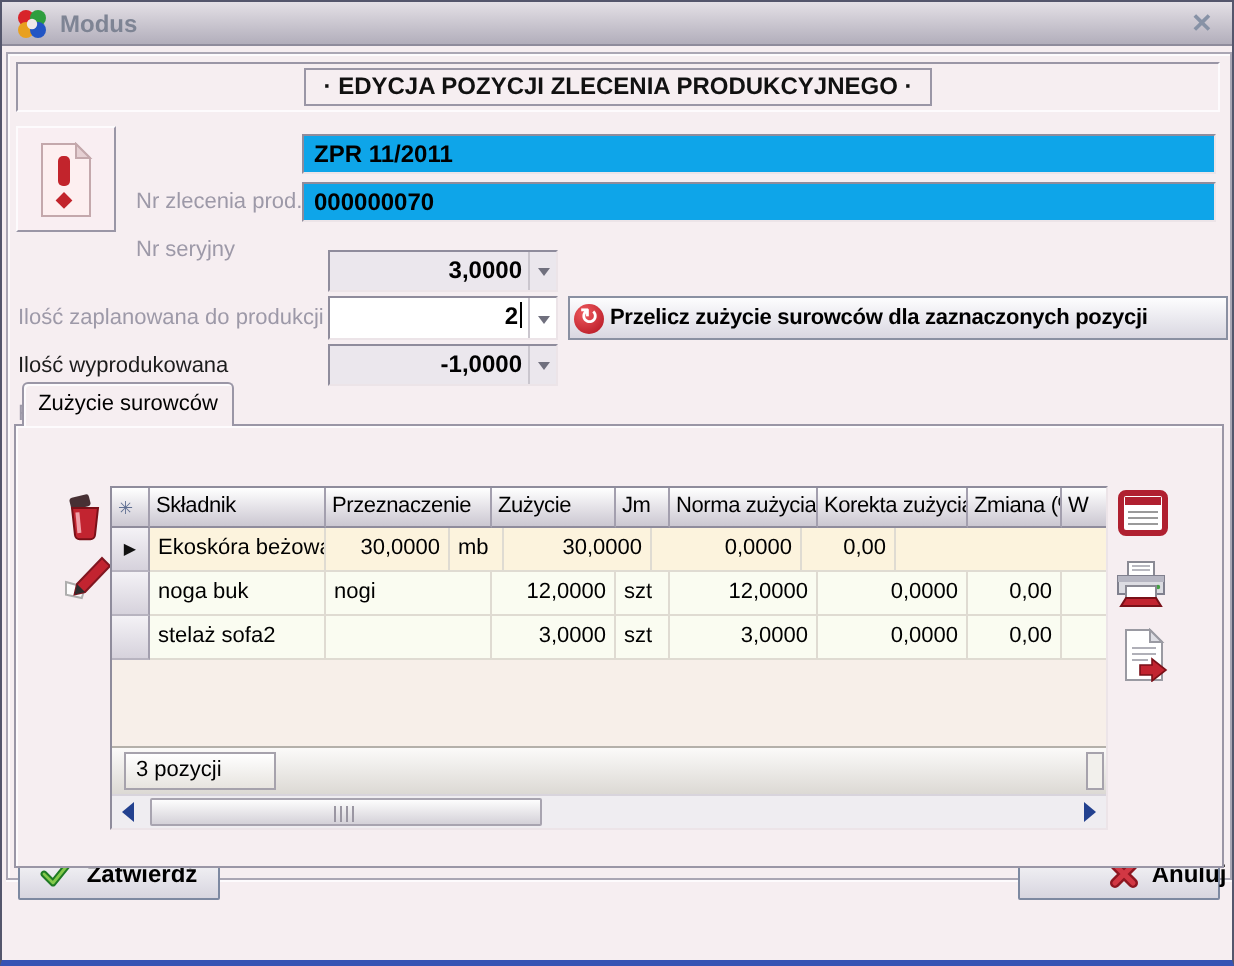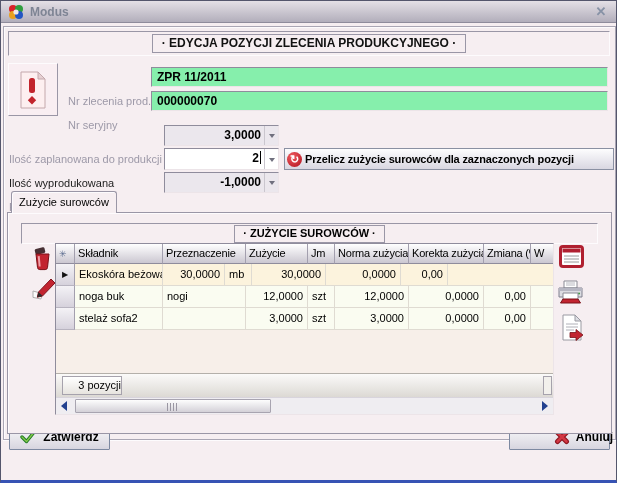--- a/index.html
+++ b/index.html
@@ -46,21 +46,21 @@
   .icon-panel{
     position:absolute; left:7px; top:62px; width:50px; height:53px;
     border:1px solid; border-color:#fdfbfd #9a96a6 #9a96a6 #fdfbfd;
     background:#f9eef2; display:flex; align-items:center; justify-content:center;
   }
   .flabel{ position:absolute; font-size:11px; color:#9d99a8; height:20px; line-height:20px;margin-top:24px; }
   .flabel.dark{ color:#1c1c1c; }
   .field{
     position:absolute; height:20px; left:150px; width:457px;
     border:1px solid; border-color:#8f8c9c #ece4e8 #ece4e8 #8f8c9c;
-    background:#86efac; font-weight:bold; font-size:12px; line-height:18px;
+    background:#0ea5e9; font-weight:bold; font-size:12px; line-height:18px;
     padding:0 5px; color:#000; white-space:nowrap; overflow:hidden;
   }
 
   
   .spin{
     position:absolute; left:163px; width:115px; height:21px;
     border:1px solid; border-color:#8f8c9c #ece4e8 #ece4e8 #8f8c9c;
     background:#ebe7ed; display:flex;
   }
   .spin.enabled{ background:#ffffff; }
@@ -148,23 +148,23 @@
   .c3{width:62px;flex:none;} .c4{width:27px;flex:none;} .c5{width:74px;flex:none;}
   .c6{width:75px;flex:none;} .c7{width:47px;flex:none;} .c8{flex:1; border-right:none;}
   .ast{ font-size:9px; color:#5f6f92; line-height:20px; }
 
   .gfooter{
     position:absolute; left:0; bottom:17px; width:100%; height:24px;
     background:linear-gradient(#fbfaf9,#dcd9d4); border-top:1px solid #b4b0aa;
     display:flex; align-items:center;
   }
   .status-box{
-    margin-left:6px; width:60px; height:19px;
+    margin-left:6px; width:76px; height:19px;
     border:1px solid #a6a2ac; background:linear-gradient(#ffffff,#e7e4df);
-    font-size:11px; line-height:17px; padding-left:5px;text-align:right;
+    font-size:11px; line-height:17px; padding-left:5px;
   }
   .gfooter .right-stub{
     position:absolute; right:1px; top:2px; width:9px; height:19px;
     border:1px solid #a6a2ac; background:#f2f0ec;
   }
 
   .hscroll{
     position:absolute; left:0; bottom:0; width:100%; height:17px;
     background:#efedf1; border-top:1px solid #d8d4dc; display:flex; align-items:center;
   }
@@ -263,23 +263,20 @@
   <div class="spin" style="top:171px">
     <span class="val">-1,0000</span>
     <span class="arr">
         <i></i>
       </span>
   </div>
 
   <div class="tabpage"></div>
   <div class="tab">Zużycie surowców</div>
 
-  <div class="group-strip">
-    <span class="group-label">· ZUŻYCIE SUROWCÓW ·</span>
-  </div>
 
   <div class="tool svg-wrap" style="left:31px;top:246px">
     <svg width="22" height="24" viewBox="0 0 22 24">
       <rect x="3" y="1" width="10" height="6" rx="1.5" fill="#473034" transform="rotate(-14 8 4)"></rect>
       <path d="M4 7 h13 l-1.5 13.5 a2.3 2.3 0 0 1 -2.3 2.1 h-5.4 a2.3 2.3 0 0 1 -2.3 -2.1 z" fill="#c22430" stroke="#7a1018"></path>
       <path d="M6.7 9.2 l1 10.3" stroke="#f0a0a8" stroke-width="2" fill="none"></path>
     </svg>
   </div>
   <div class="tool svg-wrap" style="left:31px;top:277px">
     <svg width="24" height="22" viewBox="0 0 24 22">

